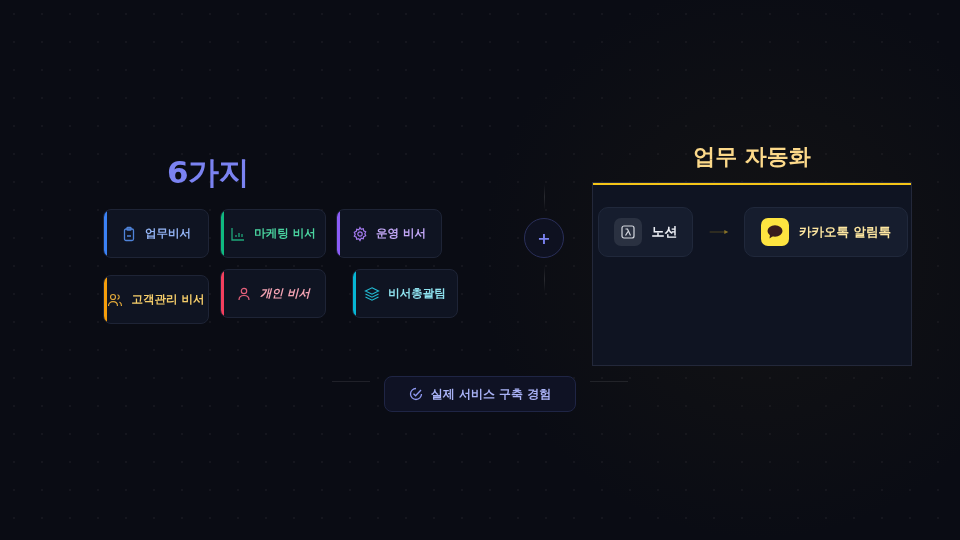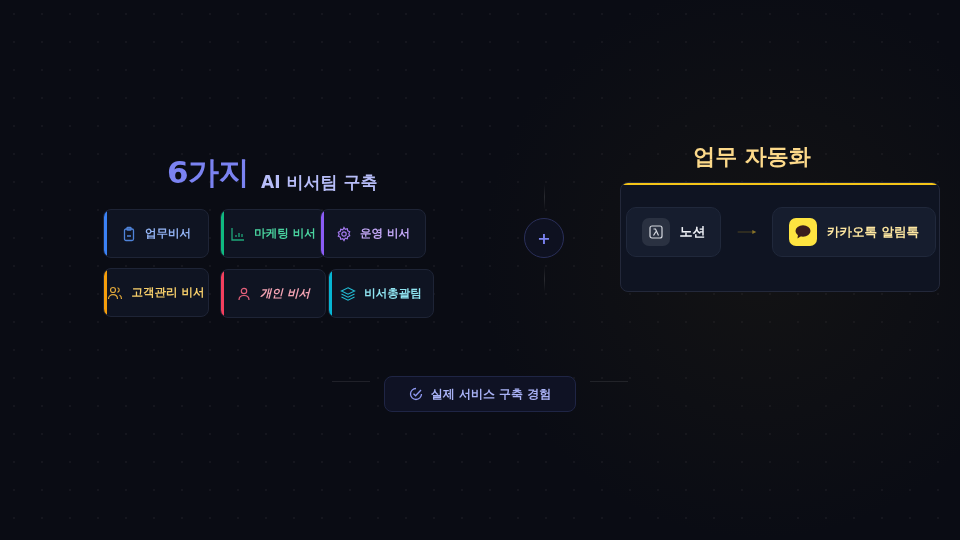--- a/index.html
+++ b/index.html
@@ -46,22 +46,22 @@
   .plus-btn {
     left: 524px; top: 218px; width: 40px; height: 40px; border-radius: 50%;
     border: 1px solid #2a2f5a; background: #0e1120;
     display: flex; align-items: center; justify-content: center;
     color: #7b83f2; font-size: 16px; font-weight: bold;
   }
 
   
   .right-title { left: 592px; width: 320px; top: 142px; text-align: center; font-size: 22px; font-weight: bold; color: #fcd98a; }
   .panel {
-    left: 620px; top: 182px; width: 320px; height: 110px;
-    border-radius: 8px;
+    left: 592px; top: 182px; width: 320px; height: 184px;
+    border-radius: 0;
     background: #0f1422;
     border: 1px solid #23283a;
     overflow: hidden;
   }
   .panel::before {
     content: ""; position: absolute; left: 0; right: 0; top: 0; height: 2px;
     background: #f5c518;
   }
   .node {
     position: absolute; top: 24px; height: 50px;
@@ -97,21 +97,20 @@
     border-radius: 8px; background: #0f1224; border: 1px solid #1f2545;
     display: flex; align-items: center; justify-content: center; gap: 8px;
     color: #a9b2f6; font-size: 12px; font-weight: bold; margin-top: 12px;
   }
 </style>
 </head>
 <body>
 
 <div class="abs left-title">
   <span class="big">6가지</span>
-  <span class="sub">AI 비서팀 구축</span>
 </div>
 
 <div class="card" style="left:103px; top:209px; --accent:#3b82f6; color:#93b4f5;">
   <span class="ic">
     <svg viewBox="0 0 16 16" fill="none" stroke="#4f83d9" stroke-width="1.3">
         <rect x="3.5" y="3" width="9" height="11.5" rx="1.5"></rect>
         <rect x="6" y="1.5" width="4" height="2.5" rx="0.6"></rect>
         <line x1="6" y1="10" x2="10" y2="10"></line>
       </svg>
   </span>
@@ -123,31 +122,31 @@
     <svg viewBox="0 0 16 16" fill="none" stroke="#1fa77a" stroke-width="1.3">
         <polyline points="2,2 2,14 14,14"></polyline>
         <line x1="6" y1="11" x2="6" y2="9"></line>
         <line x1="9" y1="11" x2="9" y2="7"></line>
         <line x1="12" y1="11" x2="12" y2="8"></line>
       </svg>
   </span>
   <span>마케팅 비서</span>
 </div>
 
-<div class="card" style="left:320px; top:209px; --accent:#8b5cf6; color:#c3a8f7;">
+<div class="card" style="left:336px; top:209px; --accent:#8b5cf6; color:#c3a8f7;">
   <span class="ic">
     <svg viewBox="0 0 16 16" fill="none" stroke="#a47af0" stroke-width="1.2">
         <circle cx="8" cy="8" r="2.2"></circle>
         <path d="M8 1.5l1.2 1.8 2.1-.6.4 2.1 2 .9-.9 2 .9 2-2 .9-.4 2.1-2.1-.6L8 14.5l-1.2-1.8-2.1.6-.4-2.1-2-.9.9-2-.9-2 2-.9.4-2.1 2.1.6z"></path>
       </svg>
   </span>
   <span>운영 비서</span>
 </div>
 
-<div class="card" style="left:103px; top:268px; --accent:#f59e0b; color:#f5cd6a;text-align:center;">
+<div class="card" style="left:103px; top:275px; --accent:#f59e0b; color:#f5cd6a;text-align:center;">
   <span class="ic">
     <svg viewBox="0 0 16 16" fill="none" stroke="#e0a83a" stroke-width="1.2">
         <circle cx="6" cy="5" r="2.5"></circle>
         <path d="M1.5 14c0-2.6 2-4.3 4.5-4.3s4.5 1.7 4.5 4.3"></path>
         <path d="M10.5 2.7a2.4 2.4 0 010 4.6"></path>
         <path d="M12.5 10c1.3.6 2 1.9 2 4"></path>
       </svg>
   </span>
   <span>고객관리 비서</span>
 </div>
@@ -155,21 +154,21 @@
 <div class="card" style="left:220px; top:269px; --accent:#f43f5e; color:#f3a3b3;font-style:italic;">
   <span class="ic">
     <svg viewBox="0 0 16 16" fill="none" stroke="#e4607a" stroke-width="1.2">
         <circle cx="8" cy="5" r="2.7"></circle>
         <path d="M3 14c0-2.8 2.2-4.5 5-4.5s5 1.7 5 4.5"></path>
       </svg>
   </span>
   <span>개인 비서</span>
 </div>
 
-<div class="card" style="left:328px; top:269px; --accent:#06b6d4; color:#8fe3f0;">
+<div class="card" style="left:352px; top:269px; --accent:#06b6d4; color:#8fe3f0;">
   <span class="ic">
     <svg viewBox="0 0 16 16" fill="none" stroke="#22b8d0" stroke-width="1.2">
         <polygon points="8,1.8 14.5,5 8,8.2 1.5,5"></polygon>
         <polyline points="1.5,8 8,11.2 14.5,8"></polyline>
         <polyline points="1.5,11 8,14.2 14.5,11"></polyline>
       </svg>
   </span>
   <span>비서총괄팀</span>
 </div>
 

